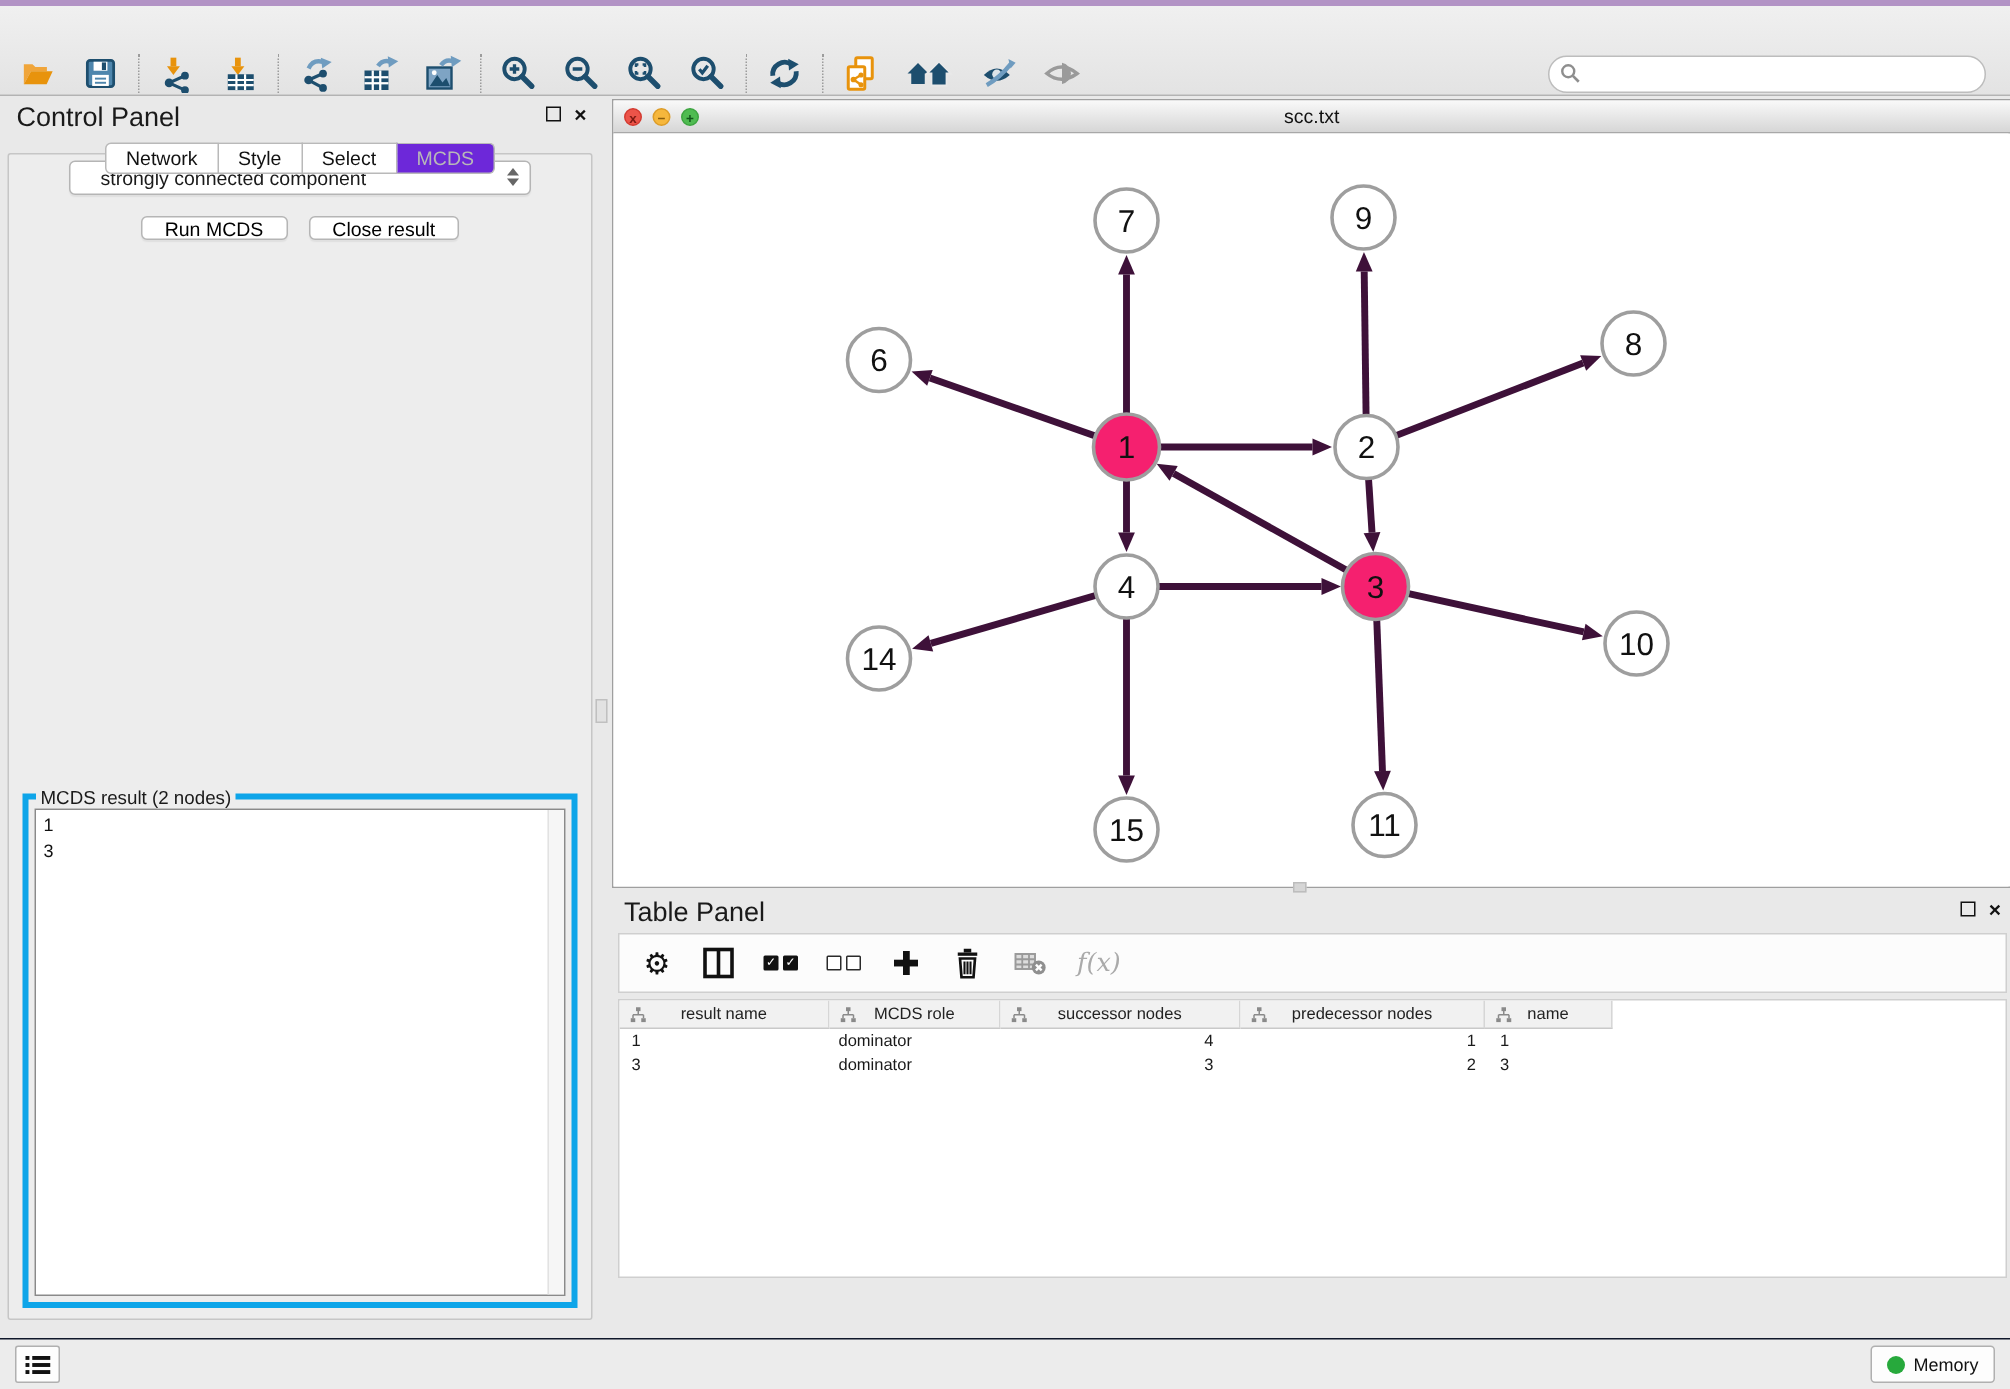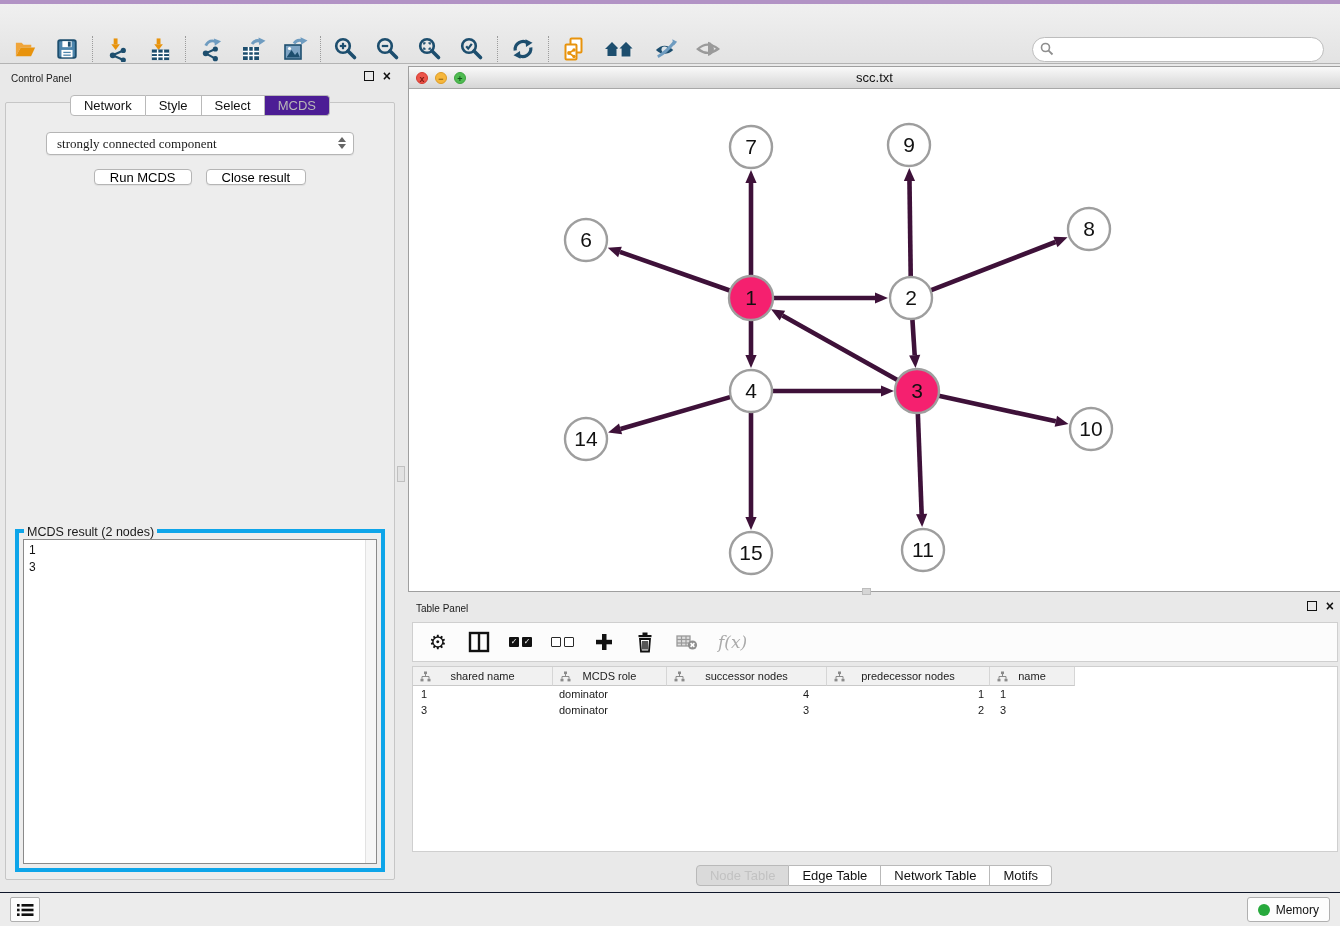--- a/index.html
+++ b/index.html
@@ -19,35 +19,35 @@
   .tb-group { display:flex; align-items:center; gap:16px; padding:0 12px; }
   .tb-sep { width:0; height:26px; border-left:1px dotted #9c9c9c; }
   .tb-icon { width:26px; height:26px; display:flex; align-items:center; justify-content:center; }
   .search-wrap { margin-left:auto; margin-right:6px; position:relative; width:292px; height:25px; }
   .search-wrap input { width:100%; height:100%; border:1px solid #bdbdbd; border-radius:13px; background:#fff; padding:0 10px 0 26px; font-size:12px; outline:none; }
   .search-mag { position:absolute; left:8px; top:5px; }
 
   
   .control-panel { position:absolute; left:3px; top:66px; width:394px; height:814px; }
   .panel-header { position:relative; height:24px; display:flex; align-items:center; }
-  .panel-title { font-size:10px; color:#1a1a1a; padding-left:8px; }
+  .panel-title { font-size:18px; color:#1a1a1a; padding-left:8px; }
   .panel-btns { position:absolute; right:6px; top:4px; display:flex; gap:9px; align-items:center; }
   .float-box { width:10px; height:10px; border:1.6px solid #111; display:inline-block; }
   .close-x { font-size:14px; font-weight:bold; color:#111; line-height:12px; }
 
   .cp-tabs { position:relative; height:21px; display:flex; justify-content:center; margin-top:5px; z-index:2; }
   .seg { display:flex;text-align:right; }
   .seg .tab { height:21px; line-height:20px; padding:0 13px; background:#fff; border:1px solid #b9b9b9; border-left:none; font-size:13px; color:#111; }
   .seg .tab:first-child { border-left:1px solid #b9b9b9; border-radius:4px 0 0 4px; }
   .seg .tab:last-child { border-radius:0 4px 4px 0; }
-  .seg .tab.active { background:#4c1d95; color:#b8b8b8; }
+  .seg .tab.active { background:#6d28d9; color:#b8b8b8; }
 
   .cp-content { position:absolute; left:2px; right:2px; top:36px; bottom:0; background:#ededed; border:1px solid #c6c6c6; border-radius:2px; }
   .opt-label { text-align:center; margin-top:22px; font-size:13px; }
-  .select-box { position:relative; margin:29px 40px 0 40px; height:23px; background:#fff; border:1px solid #b5b5b5; border-radius:4px; font-size:13px; line-height:21px; padding-left:10px; box-shadow:0 1px 1px rgba(0,0,0,.06);font-family:Liberation Serif, serif; }
+  .select-box { position:relative; margin:4px 40px 0 40px; height:23px; background:#fff; border:1px solid #b5b5b5; border-radius:4px; font-size:13px; line-height:21px; padding-left:20px; box-shadow:0 1px 1px rgba(0,0,0,.06); }
   .stepper { position:absolute; right:7px; top:4px; display:flex; flex-direction:column; gap:2px; }
   .stepper i { width:0; height:0; border-left:4px solid transparent; border-right:4px solid transparent; display:block; }
   .step-up { border-bottom:5px solid #666; }
   .step-down { border-top:5px solid #666; }
   .cp-buttons { display:flex; justify-content:center; gap:14px; margin-top:14px; }
   .mac-btn { background:#fff; border:1px solid #b5b5b5; border-radius:4px; height:16px; font-size:13px; padding:0 15px; box-shadow:0 1px 1px rgba(0,0,0,.06); font-family:"Liberation Sans",sans-serif; }
 
   .groupbox { position:absolute; left:9px; right:9px; top:426px; bottom:7px; border:4px solid #0ea5e9; }
   .groupbox-legend { position:absolute; top:-8px; left:5px; background:#ededed; padding:0 3px; font-size:12.5px; }
   .result-area { position:absolute; left:4px; right:4px; top:6px; bottom:4px; background:#fff; border:1px solid #8a8a8a; overflow:hidden; }
@@ -452,21 +452,21 @@
               <rect x="0.5" y="7.8" width="3" height="2.6"></rect>
               <rect x="7.5" y="7.8" width="3" height="2.6"></rect>
             </g>
             <g stroke="#8a8a8a" stroke-width="1">
               <line x1="5.5" y1="3" x2="5.5" y2="5.5"></line>
               <line x1="2" y1="5.5" x2="9" y2="5.5"></line>
               <line x1="2" y1="5.5" x2="2" y2="7.8"></line>
               <line x1="9" y1="5.5" x2="9" y2="7.8"></line>
             </g>
           </svg>
-          <span>shared name</span>
+          <span>result name</span>
         </div>
         <div class="th" style="width: 114px;">
           <svg class="tree-ic" width="11" height="11" viewBox="0 0 11 11">
             <g fill="#8a8a8a">
               <rect x="4" y="0.5" width="3" height="2.6"></rect>
               <rect x="0.5" y="7.8" width="3" height="2.6"></rect>
               <rect x="7.5" y="7.8" width="3" height="2.6"></rect>
             </g>
             <g stroke="#8a8a8a" stroke-width="1">
               <line x1="5.5" y1="3" x2="5.5" y2="5.5"></line>
@@ -537,28 +537,20 @@
         <div class="trow">
           <div class="td" style="width: 140px; text-align: left; padding-left: 8px;">3</div>
           <div class="td" style="width: 114px; text-align: left; padding-left: 6px;">dominator</div>
           <div class="td" style="width: 160px; text-align: right; padding-right: 18px;">3</div>
           <div class="td" style="width: 163px; text-align: right; padding-right: 6px;">2</div>
           <div class="td" style="width: 85px; text-align: left; padding-left: 10px;">3</div>
         </div>
       </div>
   </div>
 
-  <div class="tp-tabs">
-    <div class="seg" id="tp-tabs">
-        <span class="tab active">Node Table</span>
-        <span class="tab">Edge Table</span>
-        <span class="tab">Network Table</span>
-        <span class="tab">Motifs</span>
-      </div>
-  </div>
 </div>
 
 <div class="status-bar">
   <span class="list-btn">
     <svg width="18" height="16" viewBox="0 0 18 16">
       <g fill="#111">
           <rect x="1" y="2" width="2.6" height="2.6"></rect>
           <rect x="5.5" y="2" width="12" height="2.6"></rect>
           <rect x="1" y="6.7" width="2.6" height="2.6"></rect>
           <rect x="5.5" y="6.7" width="12" height="2.6"></rect>

